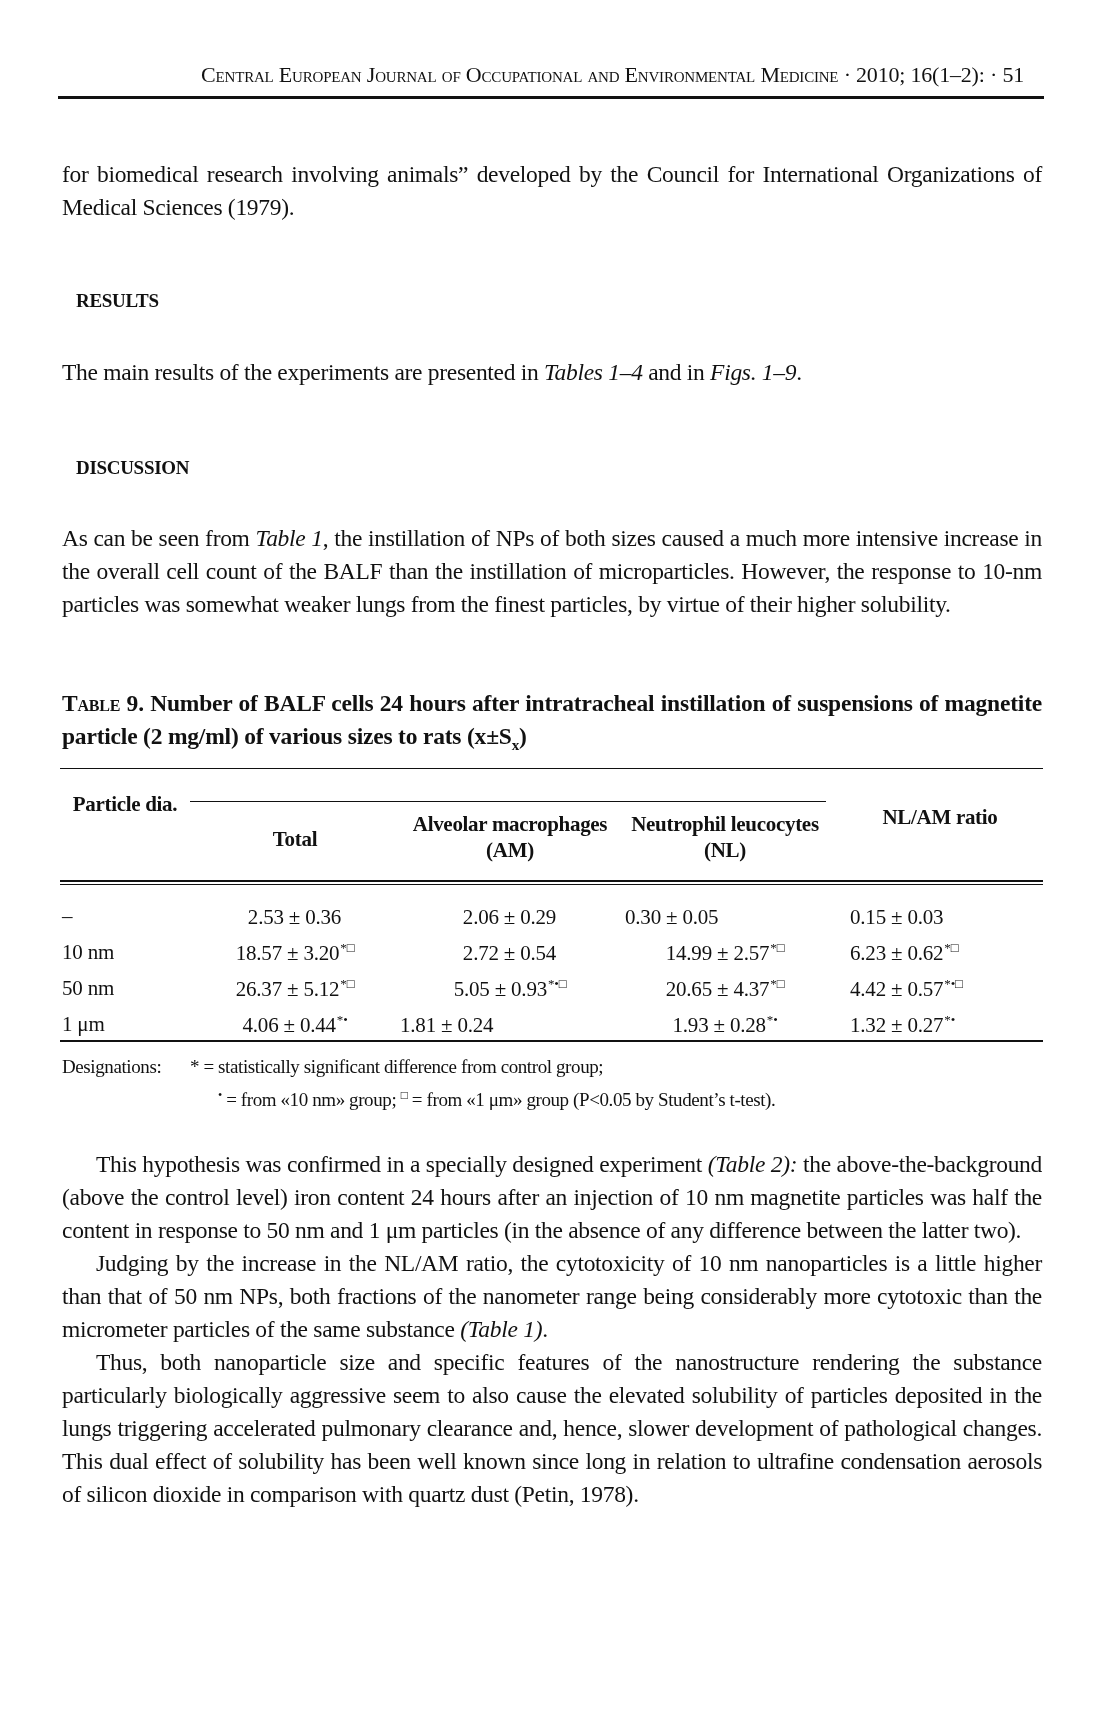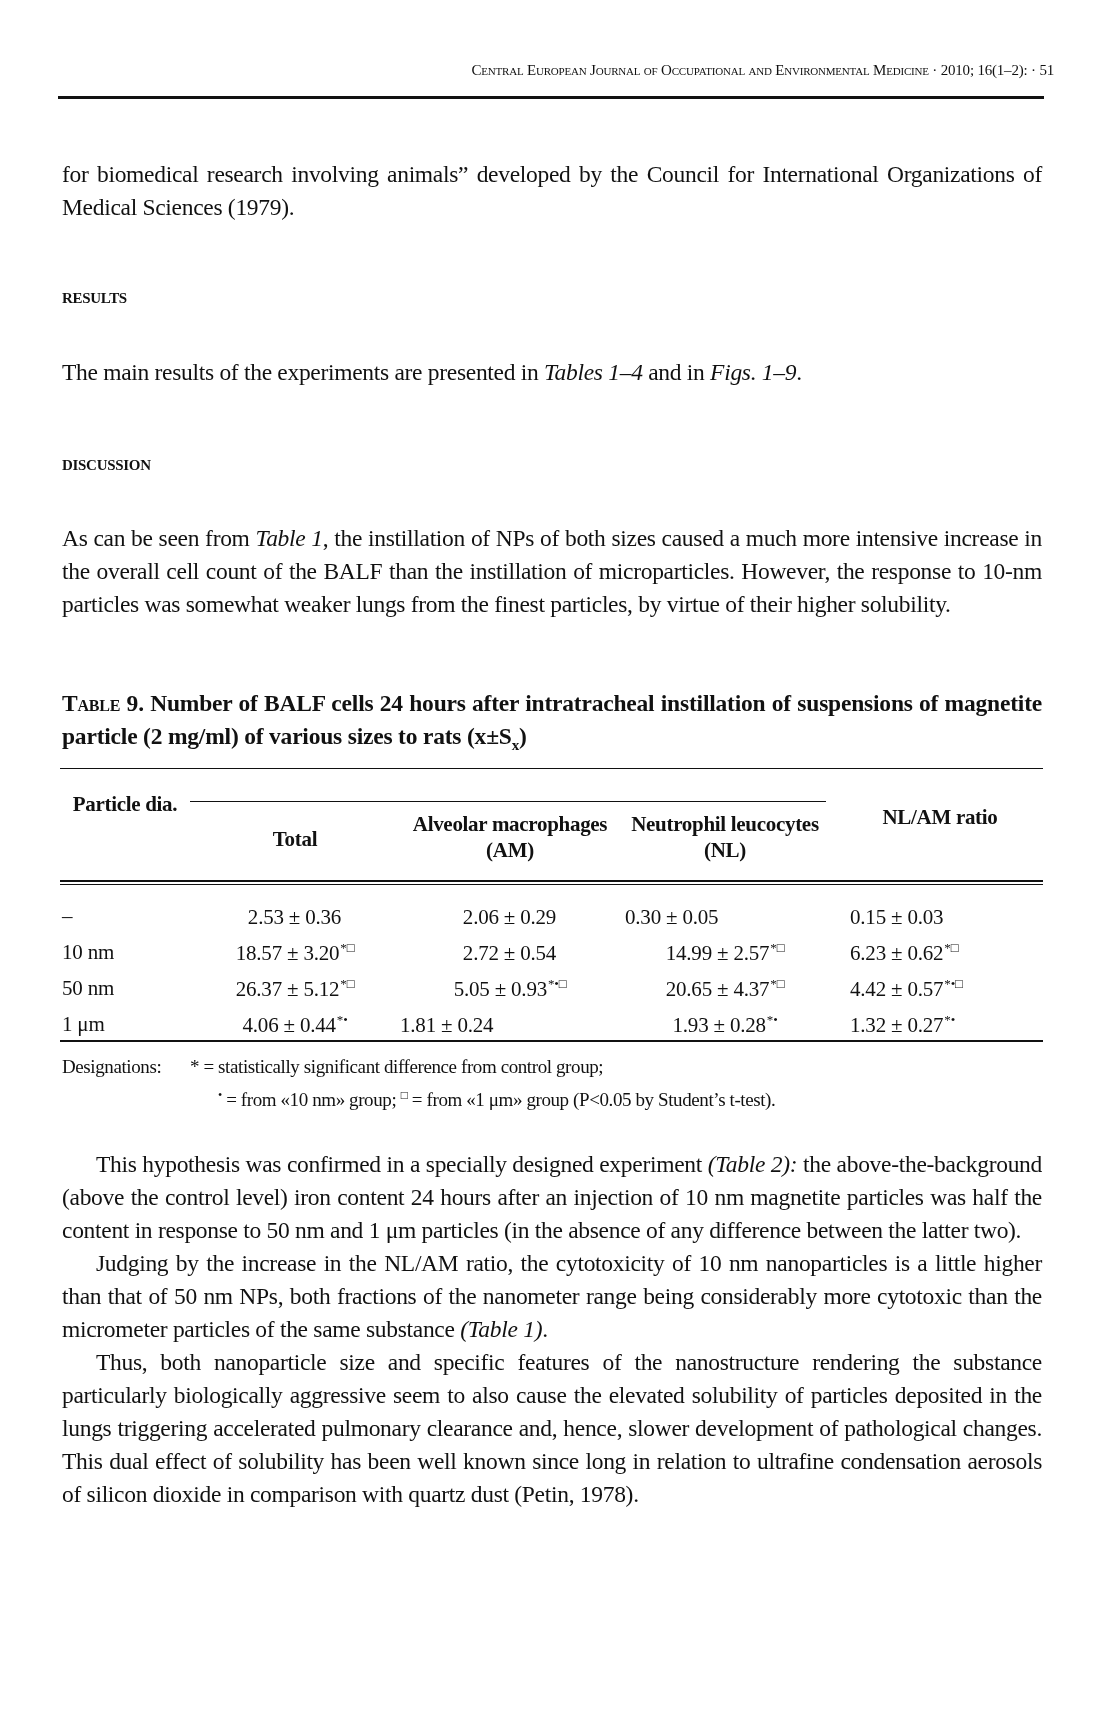--- a/index.html
+++ b/index.html
@@ -1,25 +1,25 @@
 <!DOCTYPE html>
 <html><head>
 <meta charset="utf-8">
 <style>
   html, body { margin:0; padding:0; background:#fff; }
   body { width:1112px; height:1725px; position:relative; overflow:hidden;
          font-family:"Liberation Serif", serif; color:#111; }
   .abs { position:absolute; }
-  .header { left:74px; top:62px; width:980px; font-size:15px; white-space:nowrap; letter-spacing:-0.2px; }
+  .header { left:44px; top:62px; width:980px; font-size:22px; white-space:nowrap; letter-spacing:-0.2px; }
   .header .sc { font-variant:small-caps; }
   .header-rule { left:58px; top:96px; width:986px; height:3px; background:#111; }
   .para { left:62px; width:980px; font-size:23.5px; line-height:33px; text-align:justify; letter-spacing:-0.3px; }
   .para p { margin:0; }
   .para p.ind { text-indent:34px; }
-  .heading { left:62px; font-size:15px; font-weight:bold; letter-spacing:-0.3px; }
+  .heading { left:76px; font-size:19px; font-weight:bold; letter-spacing:-0.3px; }
   .caption { left:62px; width:980px; font-size:23.5px; line-height:33px; font-weight:bold; text-align:justify; letter-spacing:-0.2px; }
   .caption .sc { font-variant:small-caps; }
   .rule { background:#111; height:1px; }
   .rule2 { background:#111; height:2px; }
   .th { font-size:21px; font-weight:bold; text-align:center; line-height:26px; letter-spacing:-0.3px; }
   .td { font-size:21px; white-space:nowrap; letter-spacing:-0.2px; }
   .td sup { font-size:13px; vertical-align:8px; margin-left:1px; }
   .note { font-size:19px; white-space:nowrap; letter-spacing:-0.4px; }
   .note sup { font-size:12px; vertical-align:7px; }
   i { font-style:italic; }

